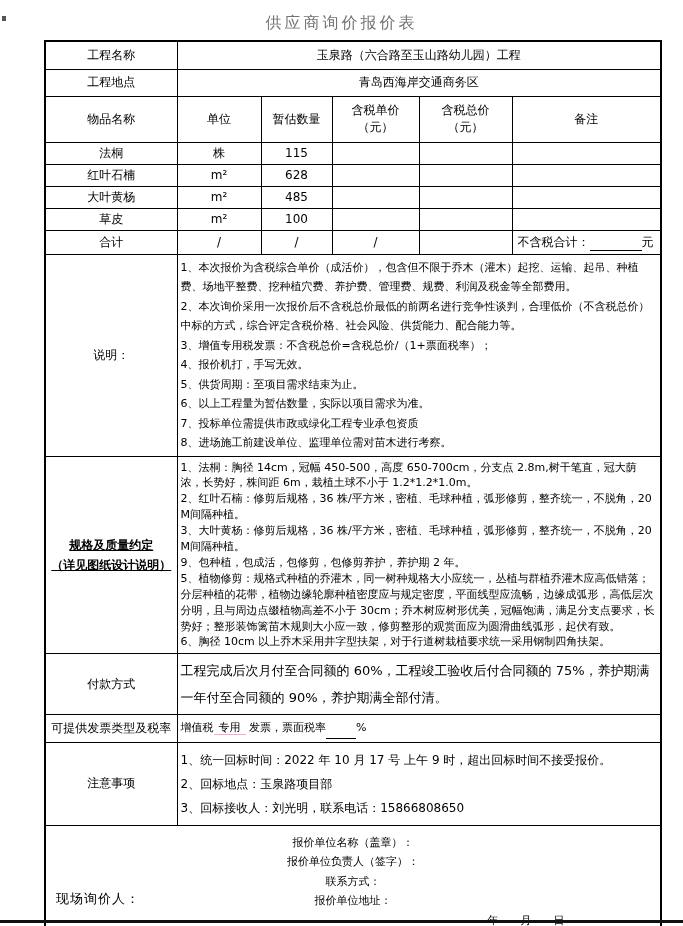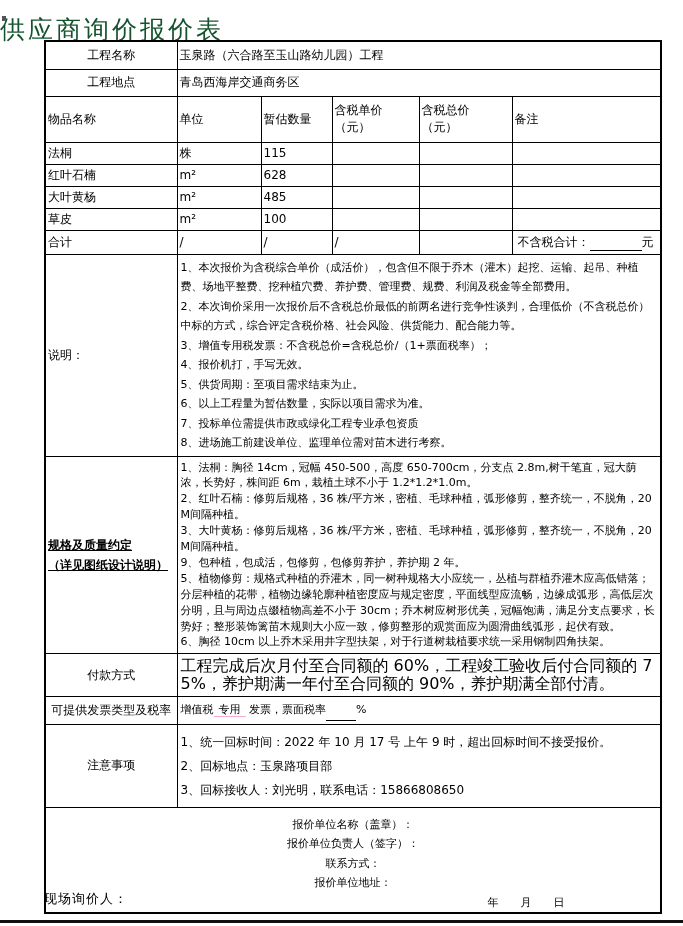--- a/index.html
+++ b/index.html
@@ -4,63 +4,63 @@
 <style>
   * { margin:0; padding:0; box-sizing:border-box; }
   html,body { background:#ffffff; }
   body {
     width:683px; height:926px; position:relative;
     font-family:"DejaVu Sans", sans-serif; color:#000;
     overflow:hidden;
   }
   .doc-title {
     position:absolute; top:13px; left:0; width:100%;
-    text-align:left; font-size:25px; letter-spacing:3px; color:#14532d;
+    text-align:center; font-size:16px; letter-spacing:3px; color:#737373;
   }
   table.main {
     position:absolute; left:44px; top:40px; width:616px;
     border-collapse:collapse; table-layout:fixed;
     border:2px solid #000;
   }
   td {
-    border:1px solid #000; font-size:12px; 
+    border:1px solid #000; font-size:12px; text-align:center;
     vertical-align:middle; padding:0 2px; overflow:hidden; word-break:break-all;
   }
   .r-info td  { height:28px; }
   .r-info2 td { height:27px; }
   .r-head td  { height:46px; white-space:pre-line; line-height:17px; }
   .r-item td  { height:22px; }
   .r-total td { height:24px; }
   .label { text-align:center; }
-  td.notes-label { text-align:left; padding-left:2px; }
+  td.notes-label { text-align:center; padding-left:2px; }
   .text-cell {
     text-align:left; vertical-align:middle;
     font-size:11px; line-height:19.5px; padding:3px 4px 3px 3px;
   }
   .r-notes .text-cell { height:195px; vertical-align:top; }
   .r-spec  .text-cell { height:189px; line-height:15.9px; vertical-align:middle;margin-top:40px; }
   .r-spec  .spec-label { font-weight:bold; font-size:12px; line-height:20px;text-decoration:underline; }
-  .r-pay   .text-cell { height:38px; line-height:18px; font-size:16px; }
+  .r-pay   .text-cell { height:38px; line-height:27px; font-size:13px; }
   .r-inv   .text-cell { height:24px; }
   .r-att   .text-cell { height:83px; line-height:24px; font-size:12px; }
   .r-sig   td { height:91px; }
   .sig-cell {
     text-align:center; vertical-align:top; font-size:11px;
     padding:7px 3px 0 3px; line-height:19.5px;
   }
   .date-line { padding-left:368px; margin-top:0; }
   .date-line span { margin-right:22px; }
   .blank {
     display:inline-block; border-bottom:1px solid #000;
     height:13px; vertical-align:bottom;
   }
   .w52 { width:52px; } .w30 { width:30px; }
   .u { border-bottom:1px solid #f9a8d4; padding:0 5px; }
   .note-cell { text-align:left; padding-left:5px; }
-  .inquirer { position:absolute; left:44px; top:890px; font-size:13px; letter-spacing:1px; }
+  .inquirer { position:absolute; left:56px; top:890px; font-size:13px; letter-spacing:1px; }
   .page-edge { position:absolute; left:0; top:920px; width:683px; height:3px; background:#111; }
   .artifact { position:absolute; left:2px; top:16px; width:4px; height:5px; background:#555; }
 </style>
 </head>
 <body>
 
 <div class="doc-title">供应商询价报价表</div>
 <div class="artifact"></div>
 
 <table class="main">

